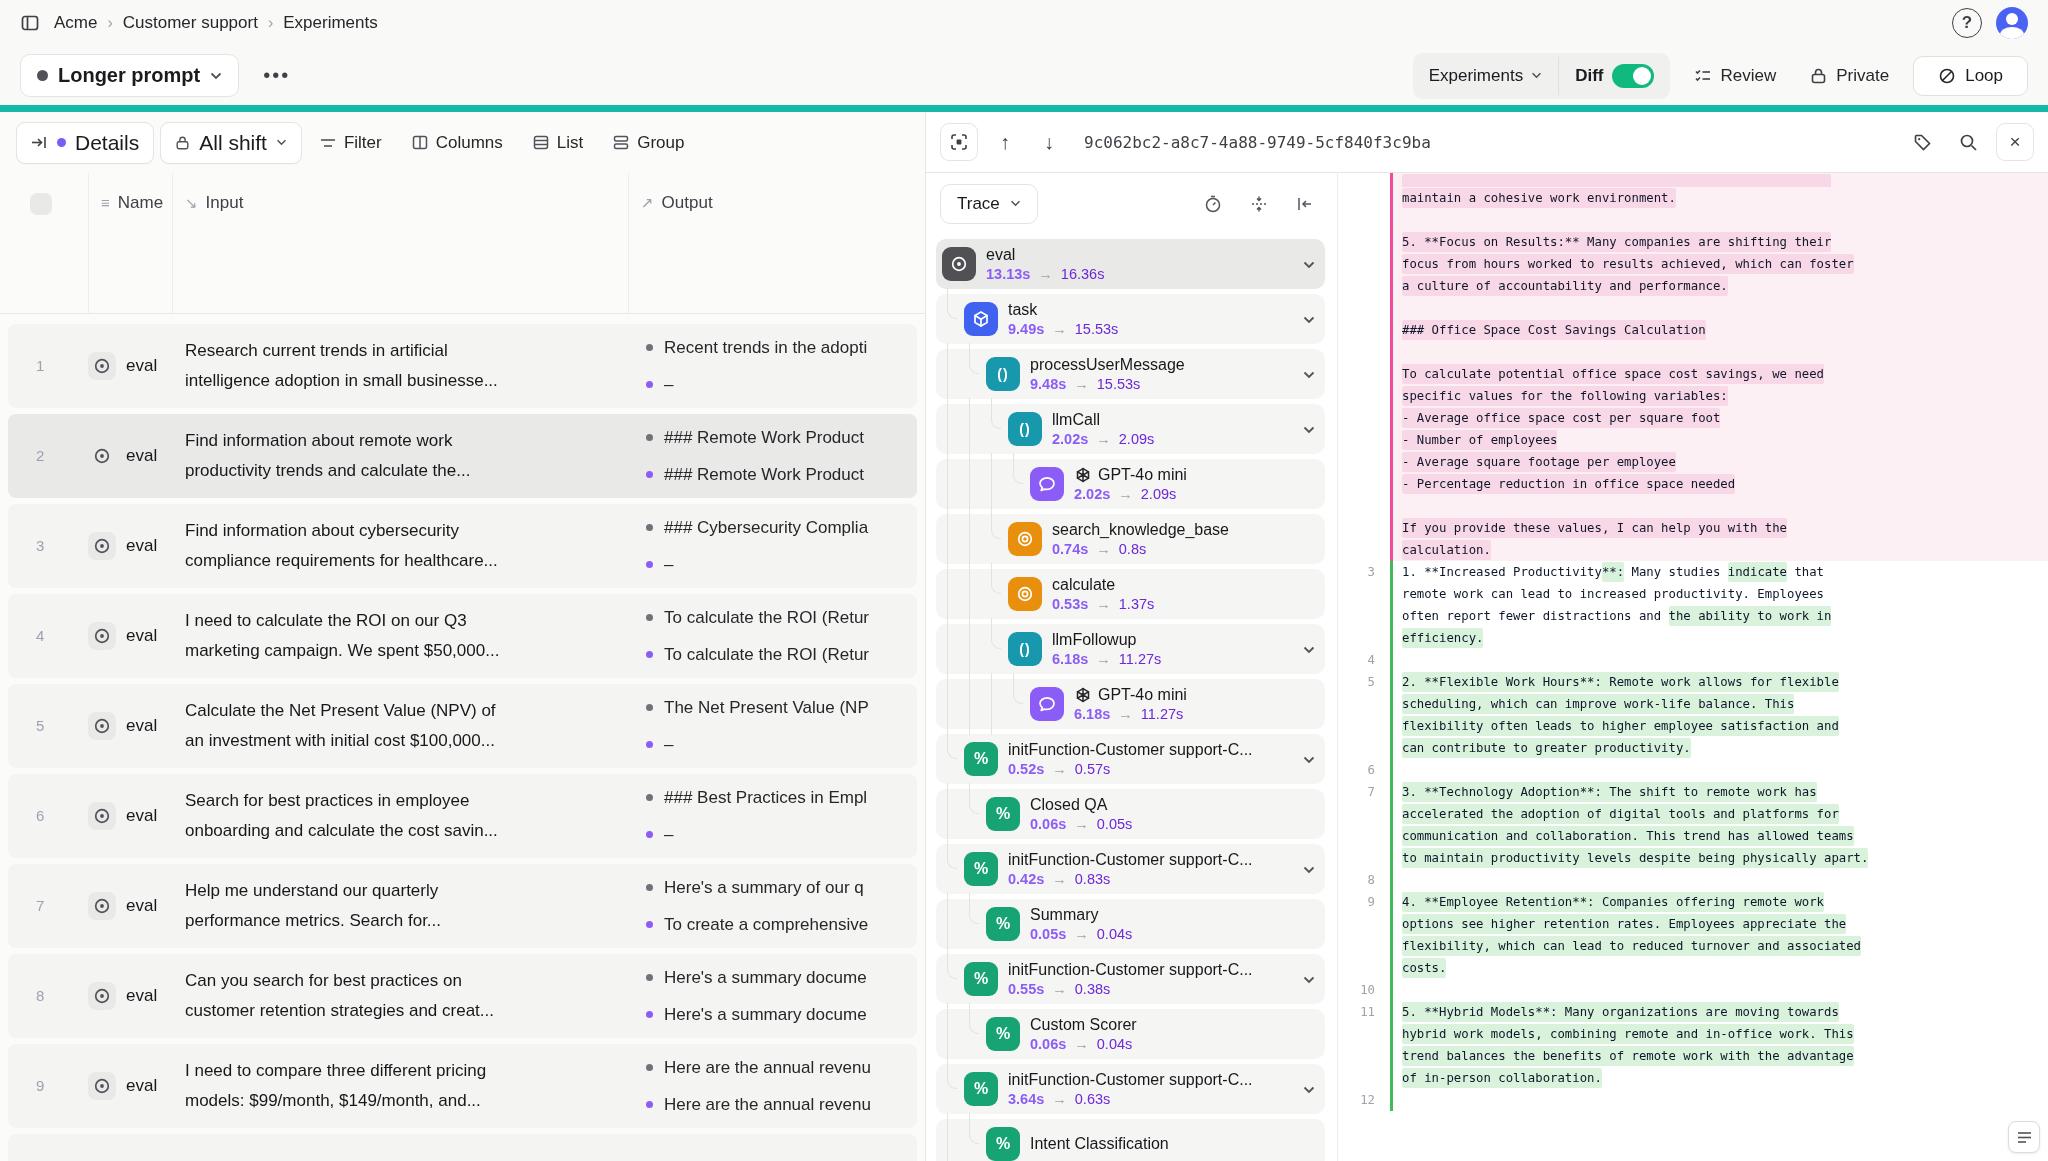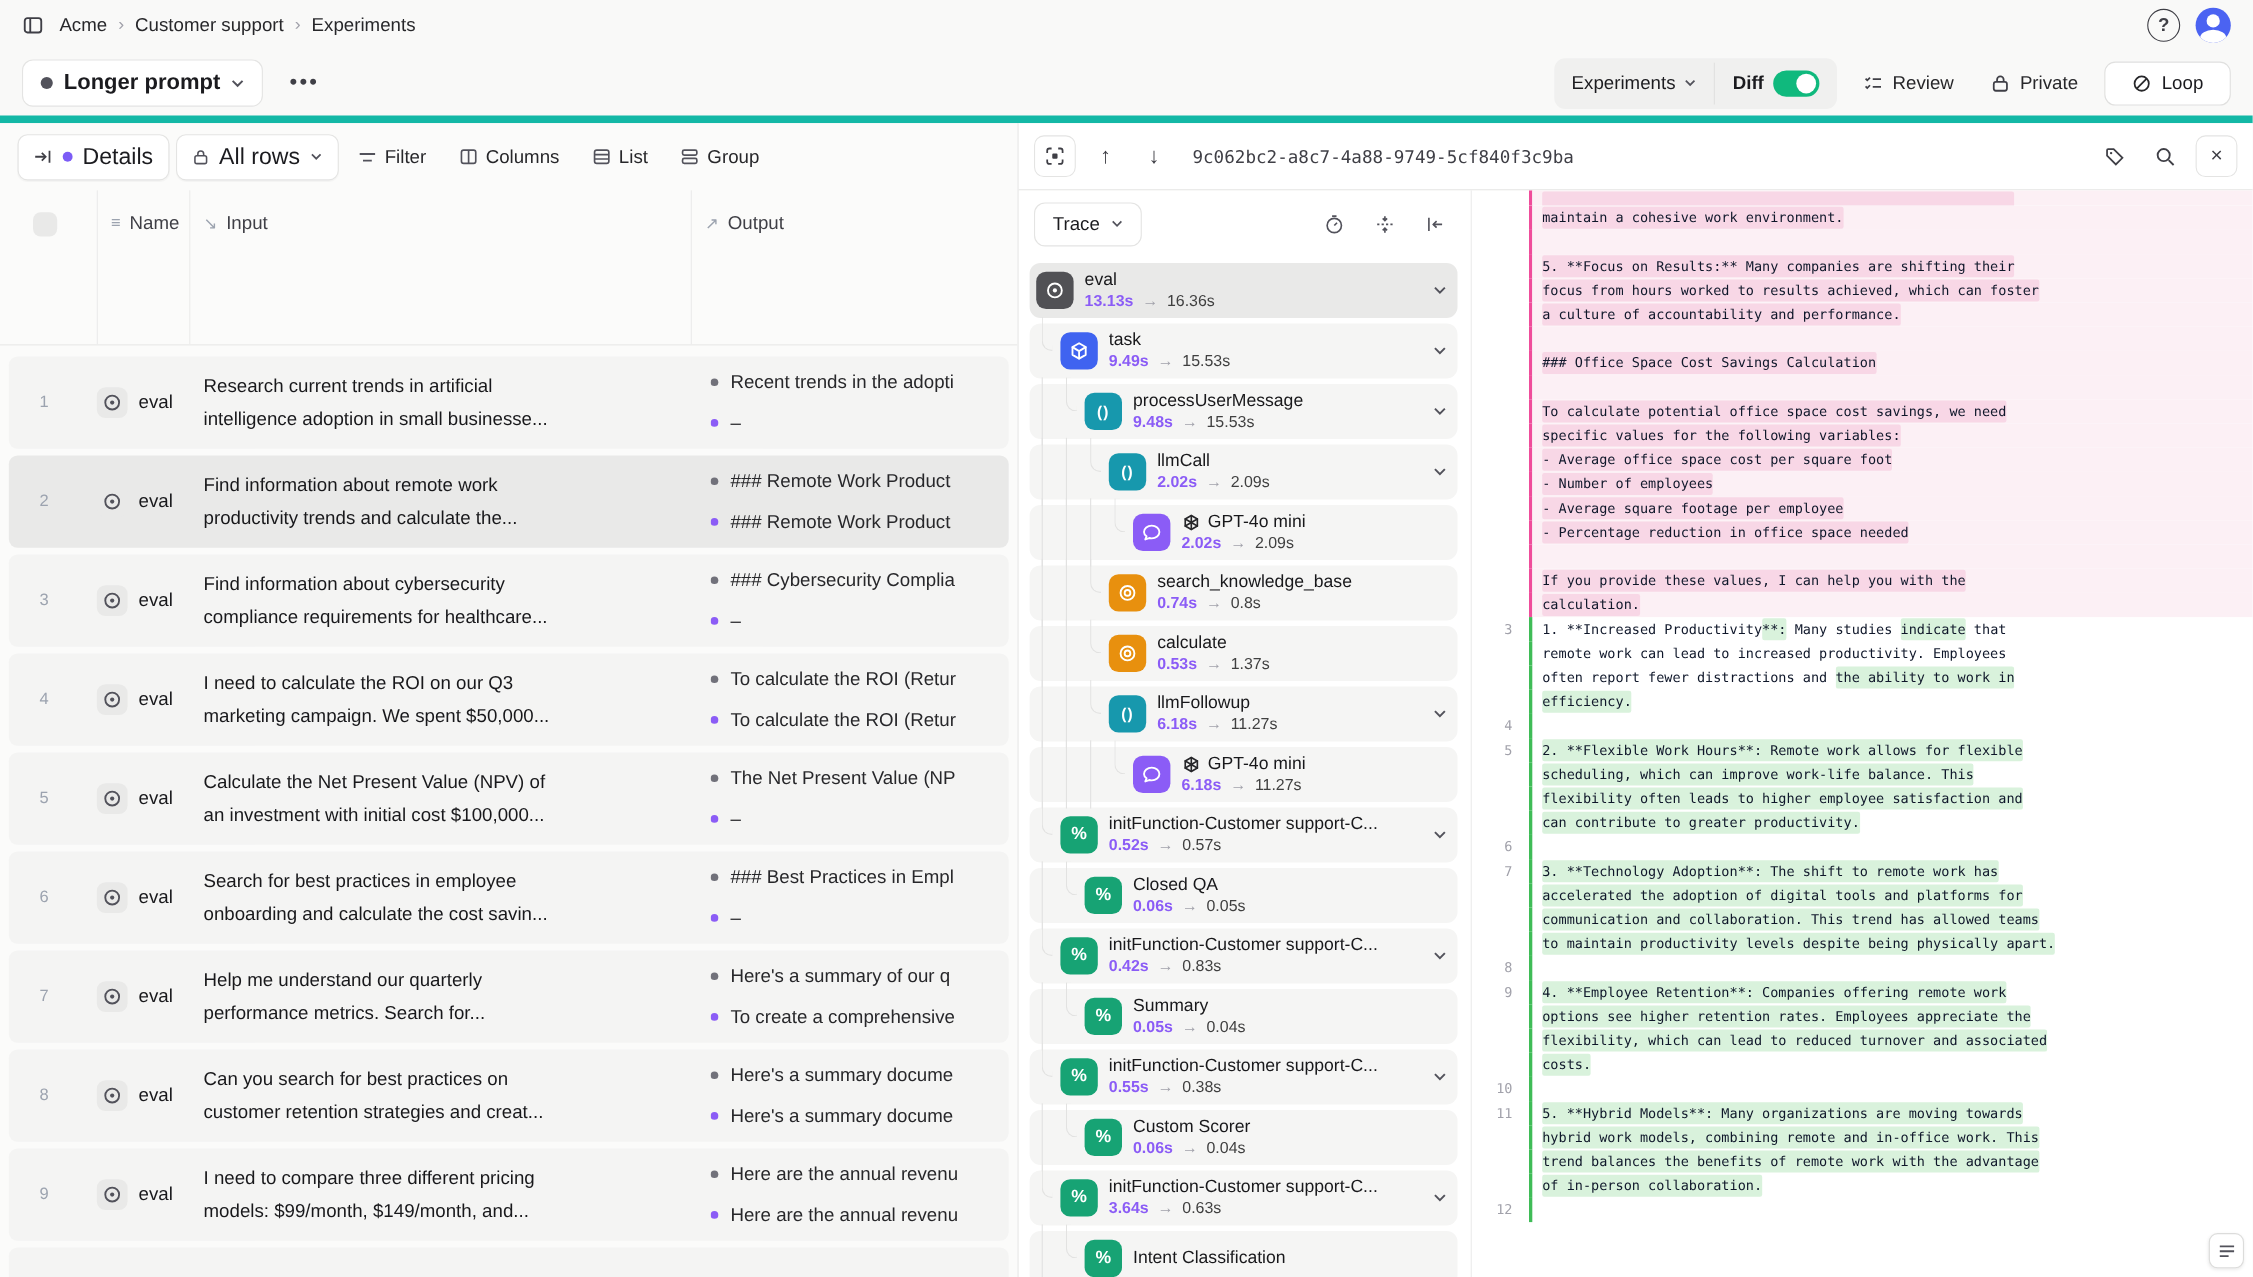--- a/index.html
+++ b/index.html
@@ -87,21 +87,21 @@
   .guide { width:22px; flex:none; align-self:stretch; position:relative; }
   .guide::before { content:''; position:absolute; left:11px; top:-6px; bottom:-6px; border-left:1.5px solid #e2e2e1; }
   .guide.elbow::before { bottom:50%; width:9px; border-bottom:1.5px solid #e2e2e1; border-bottom-left-radius:9px; }
   .tni { width:34px; height:34px; border-radius:9px; flex:none; margin:0 10px 0 6px;
     display:flex; align-items:center; justify-content:center; color:#fff; font-weight:700; }
   .tni .fntxt { font-size:14px; font-weight:700; letter-spacing:1px; }
   .tni .pcttxt { font-size:16px; font-weight:700; }
   .tnt { flex:1; min-width:0; }
   .tnn { font-size:16px; color:#18181b; line-height:20px; white-space:nowrap; overflow:hidden; display:flex; align-items:center; gap:6px;}
   .tnd { font-size:14.5px; line-height:19px; display:flex; gap:8px; align-items:center;}
-  .t1 { color:#8b5cf6; font-weight:600; } .tarr { color:#a1a1aa; } .t2 { color:#404040; }
+  .t1 { color:#8b5cf6; font-weight:600; } .tarr { color:#a1a1aa; } .t2 { color:#6d28d9; }
   .chev { color:#52525b; flex:none; margin-left:6px;}
 
   
   .diffcol { flex:1; min-width:0; position:relative; overflow:hidden;
     font-family:"DejaVu Sans Mono",monospace; font-size:12.3px; }
   .dl { display:flex; line-height:22px; height:22px; }
   .dl.clip { height:14px; overflow:hidden; }
   .gut { width:52px; flex:none; text-align:right; padding-right:15px; color:#a1a1aa; }
   .bar { width:3px; flex:none; }
   .bar.pink { background:#ef4d9b; } .bar.green { background:#3fbc57; }
@@ -212,21 +212,21 @@
           <span class="pdot"></span>
           <span>Details</span>
         </div>
         <div class="tb-btn">
           <span class="icn">
             <svg width="15" height="16" viewBox="0 0 17 18" fill="none" stroke="#52525b" stroke-width="1.6">
               <rect x="2.5" y="7.5" width="12" height="8" rx="2"></rect>
                 <path d="M5.5 7.5 V5.5 a3 3 0 0 1 6 0 V7.5"></path>
             </svg>
             </span>
-          <span>All rows</span>
+          <span>All shift</span>
           <span class="icn">
               <svg width="11" height="7" viewBox="0 0 12 8" fill="none" stroke="#52525b" stroke-width="1.8">
                 <path d="M1.5 1.5 L6 6 L10.5 1.5"></path>
               </svg>
             </span>
         </div>
         <div class="tb-flat">
           <span class="icn">
             <svg width="16" height="12" viewBox="0 0 16 12" fill="none" stroke="#52525b" stroke-width="1.6">
               <line x1="1" y1="3" x2="15" y2="3"></line>

